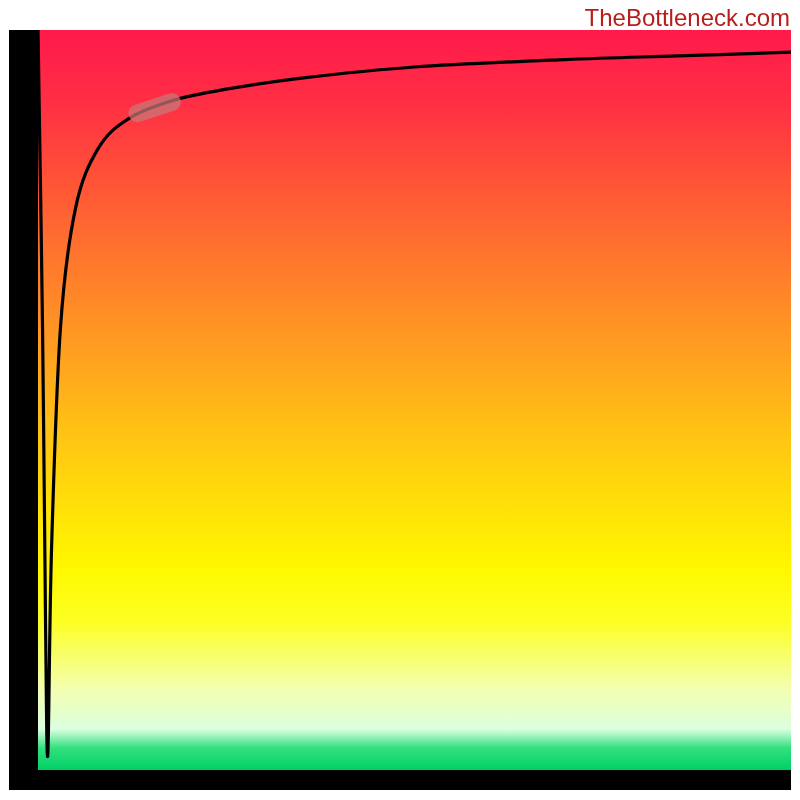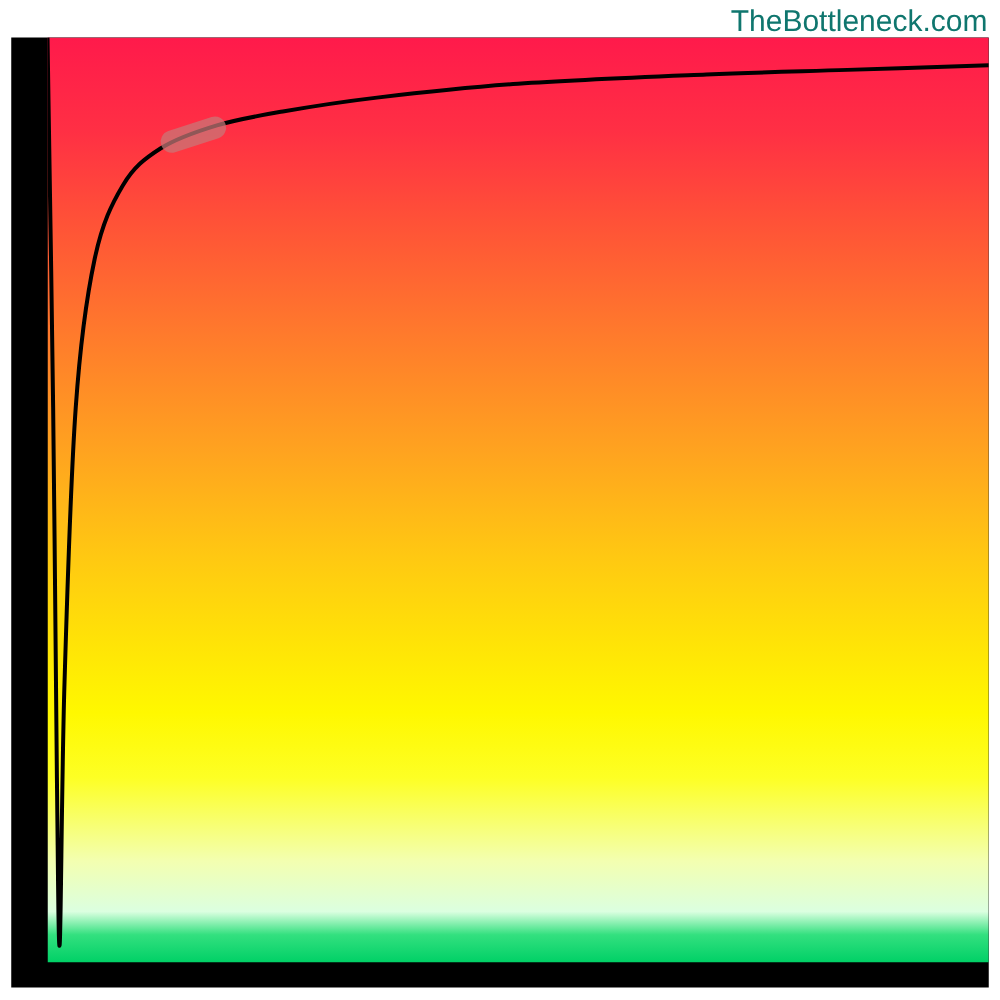--- a/index.html
+++ b/index.html
@@ -8,21 +8,21 @@
     position: relative;
     width: 800px;
     height: 800px;
   }
   .attribution {
     position: absolute;
     top: 4px;
     right: 10px;
     font-family: Arial, Helvetica, sans-serif;
     font-size: 24px;
-    color: #0f766e;
+    color: #b91c1c;
     letter-spacing: 0px;
   }
   .plot-outer {
     position: absolute;
     left: 9px;
     top: 30px;
     width: 782px;
     height: 760px;
     background: #000;
   }

